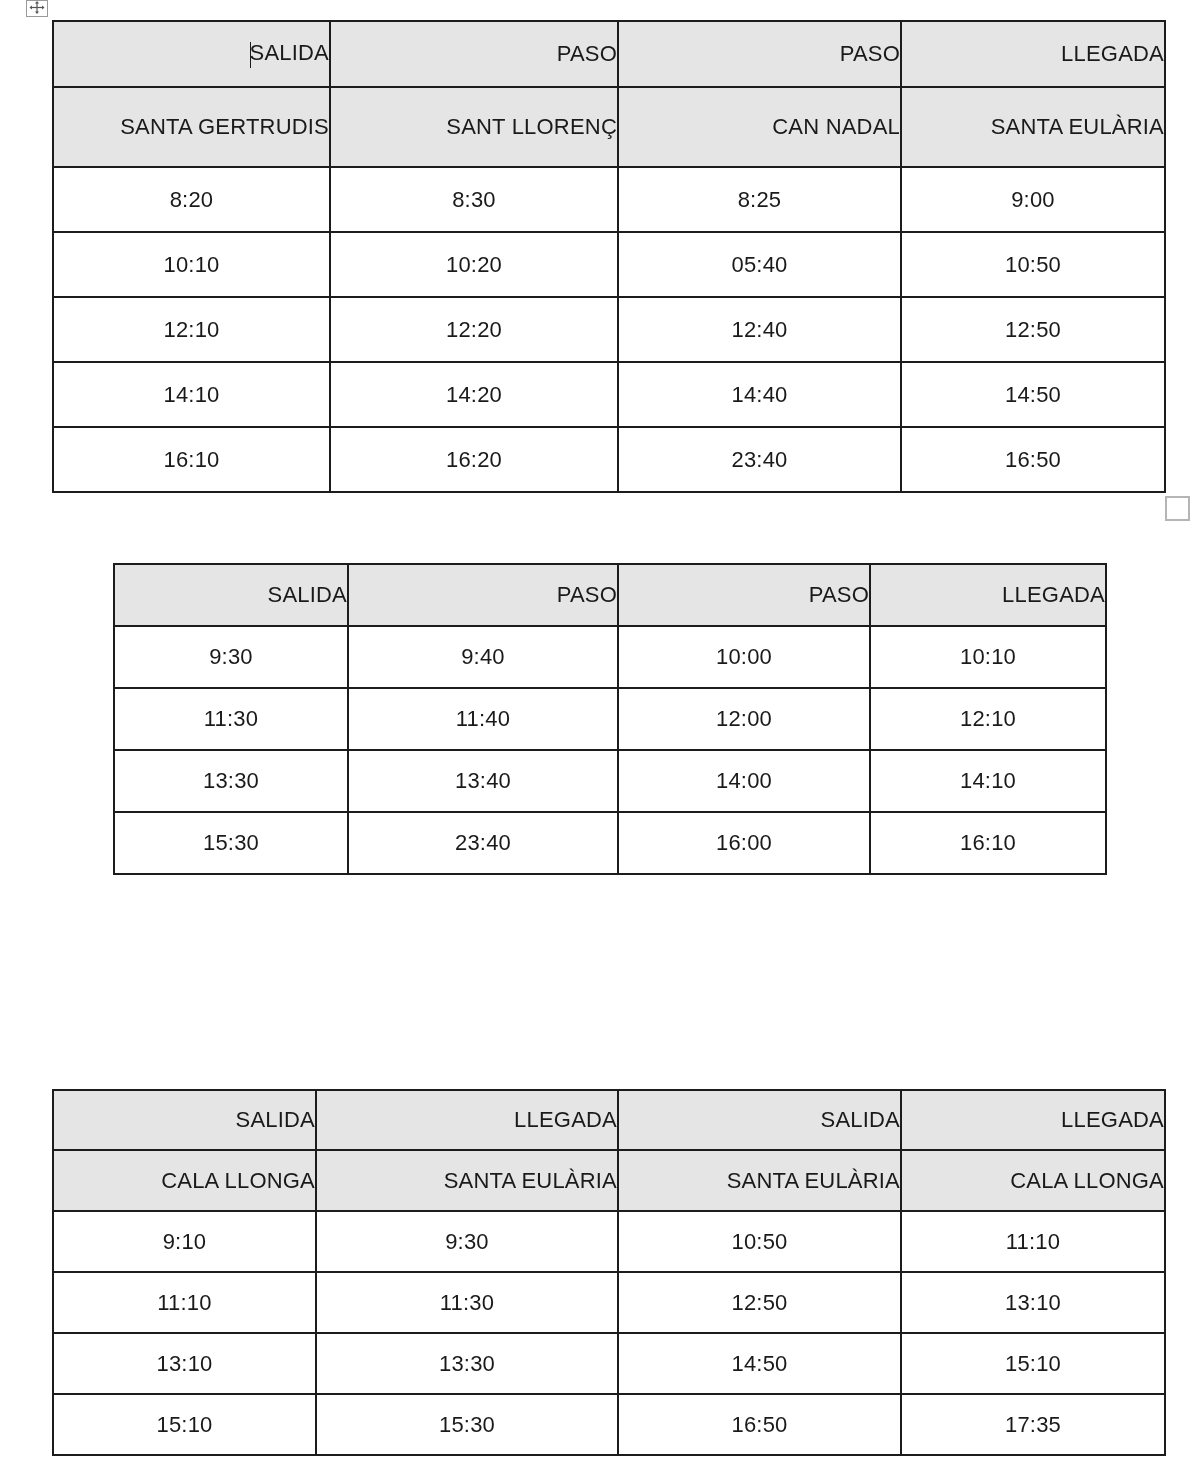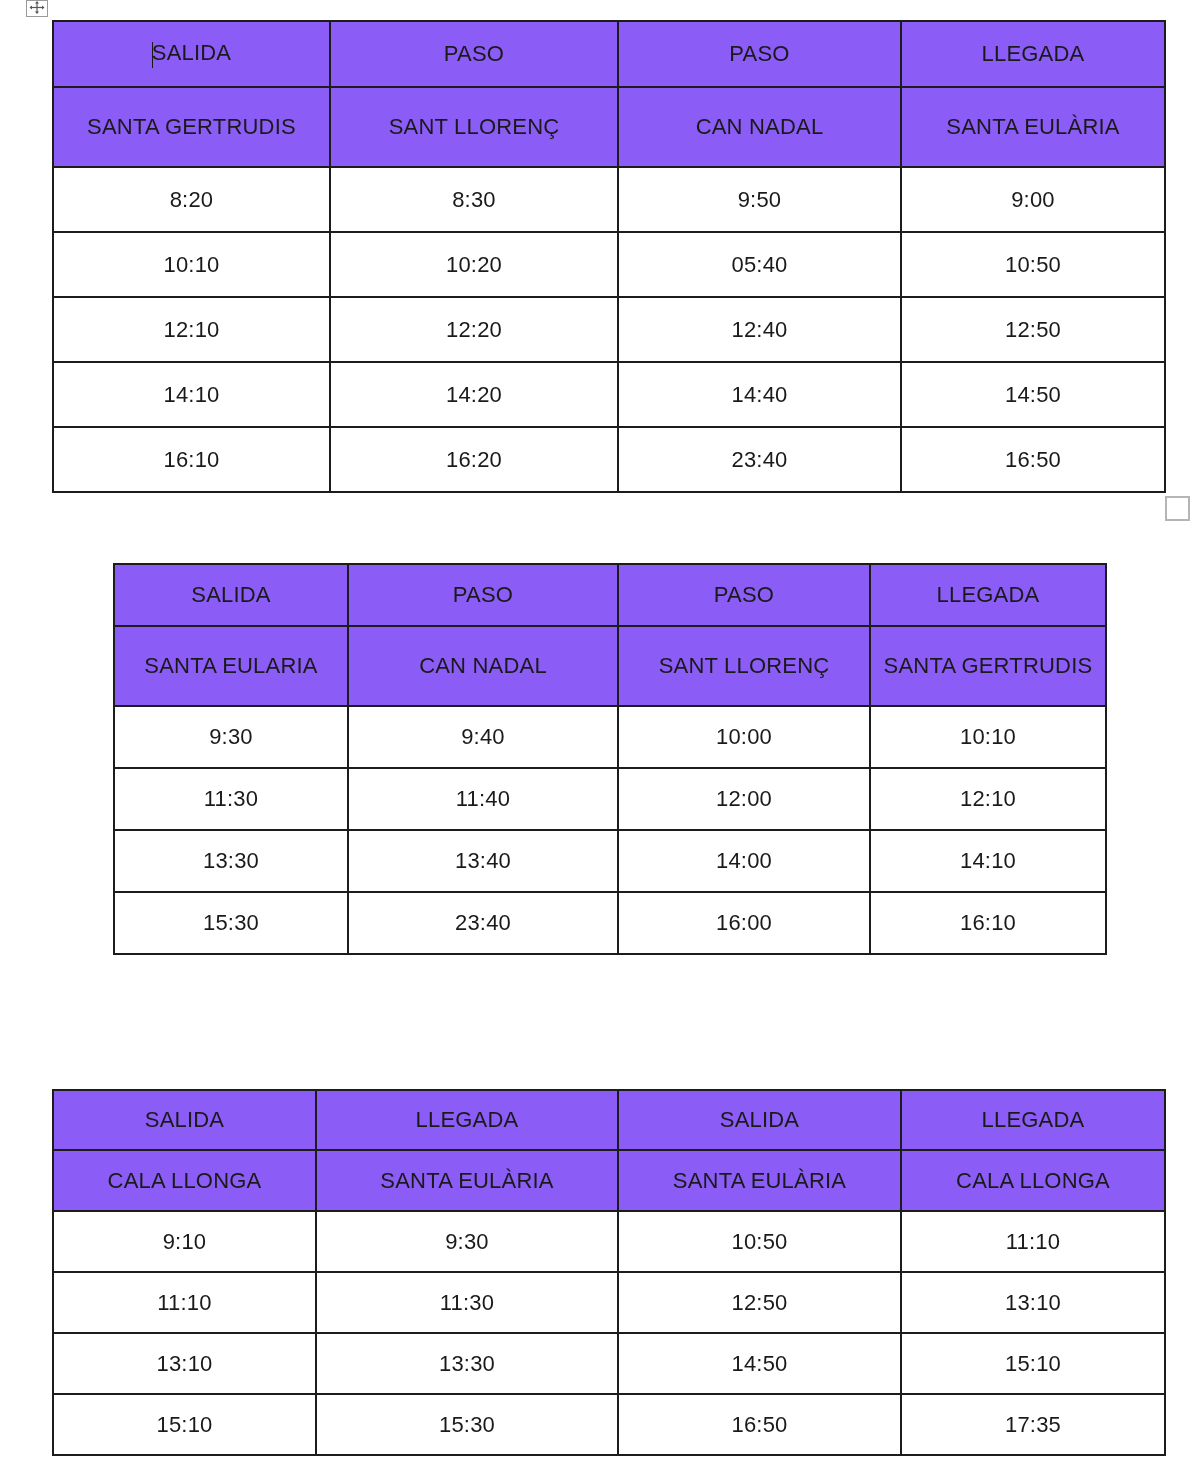--- a/index.html
+++ b/index.html
@@ -47,21 +47,22 @@
     }
     table.timetable td {
       border: 2px solid #1c1c1c;
       text-align: center;
       vertical-align: middle;
       font-size: 22px;
       padding: 0;
       letter-spacing: 0.2px;
     }
     table.timetable tr.head td {
-      background: #8b5cf6;
+      background: #e5e5e5;
+      text-align: right;
     }
     #t1 { left: 52px; top: 20px; width: 1112px; }
     #t2 { left: 113px; top: 563px; width: 992px; }
     #t3 { left: 52px; top: 1089px; width: 1112px; }
 
     #t1 tr.h1 td { height: 64px; }
     #t1 tr.h2 td { height: 78px; }
     #t1 tr.row td { height: 63px; }
 
     #t2 tr.h1 td { height: 60px; }
@@ -113,21 +114,21 @@
   </tr>
   <tr class="head h2">
     <td>SANTA GERTRUDIS</td>
     <td>SANT LLORENÇ</td>
     <td>CAN NADAL</td>
     <td>SANTA EULÀRIA</td>
   </tr>
   <tr class="row">
     <td>8:20</td>
     <td>8:30</td>
-    <td>9:50</td>
+    <td>8:25</td>
     <td>9:00</td>
   </tr>
   <tr class="row">
     <td>10:10</td>
     <td>10:20</td>
     <td>05:40</td>
     <td>10:50</td>
   </tr>
   <tr class="row">
     <td>12:10</td>
@@ -159,26 +160,20 @@
       <col style="width:252px">
       <col style="width:236px">
   </colgroup>
   <tbody>
       <tr class="head h1">
     <td>SALIDA</td>
     <td>PASO</td>
     <td>PASO</td>
     <td>LLEGADA</td>
   </tr>
-  <tr class="head h2">
-    <td>SANTA EULARIA</td>
-    <td>CAN NADAL</td>
-    <td>SANT LLORENÇ</td>
-    <td>SANTA GERTRUDIS</td>
-  </tr>
   <tr class="row">
     <td>9:30</td>
     <td>9:40</td>
     <td>10:00</td>
     <td>10:10</td>
   </tr>
   <tr class="row">
     <td>11:30</td>
     <td>11:40</td>
     <td>12:00</td>

